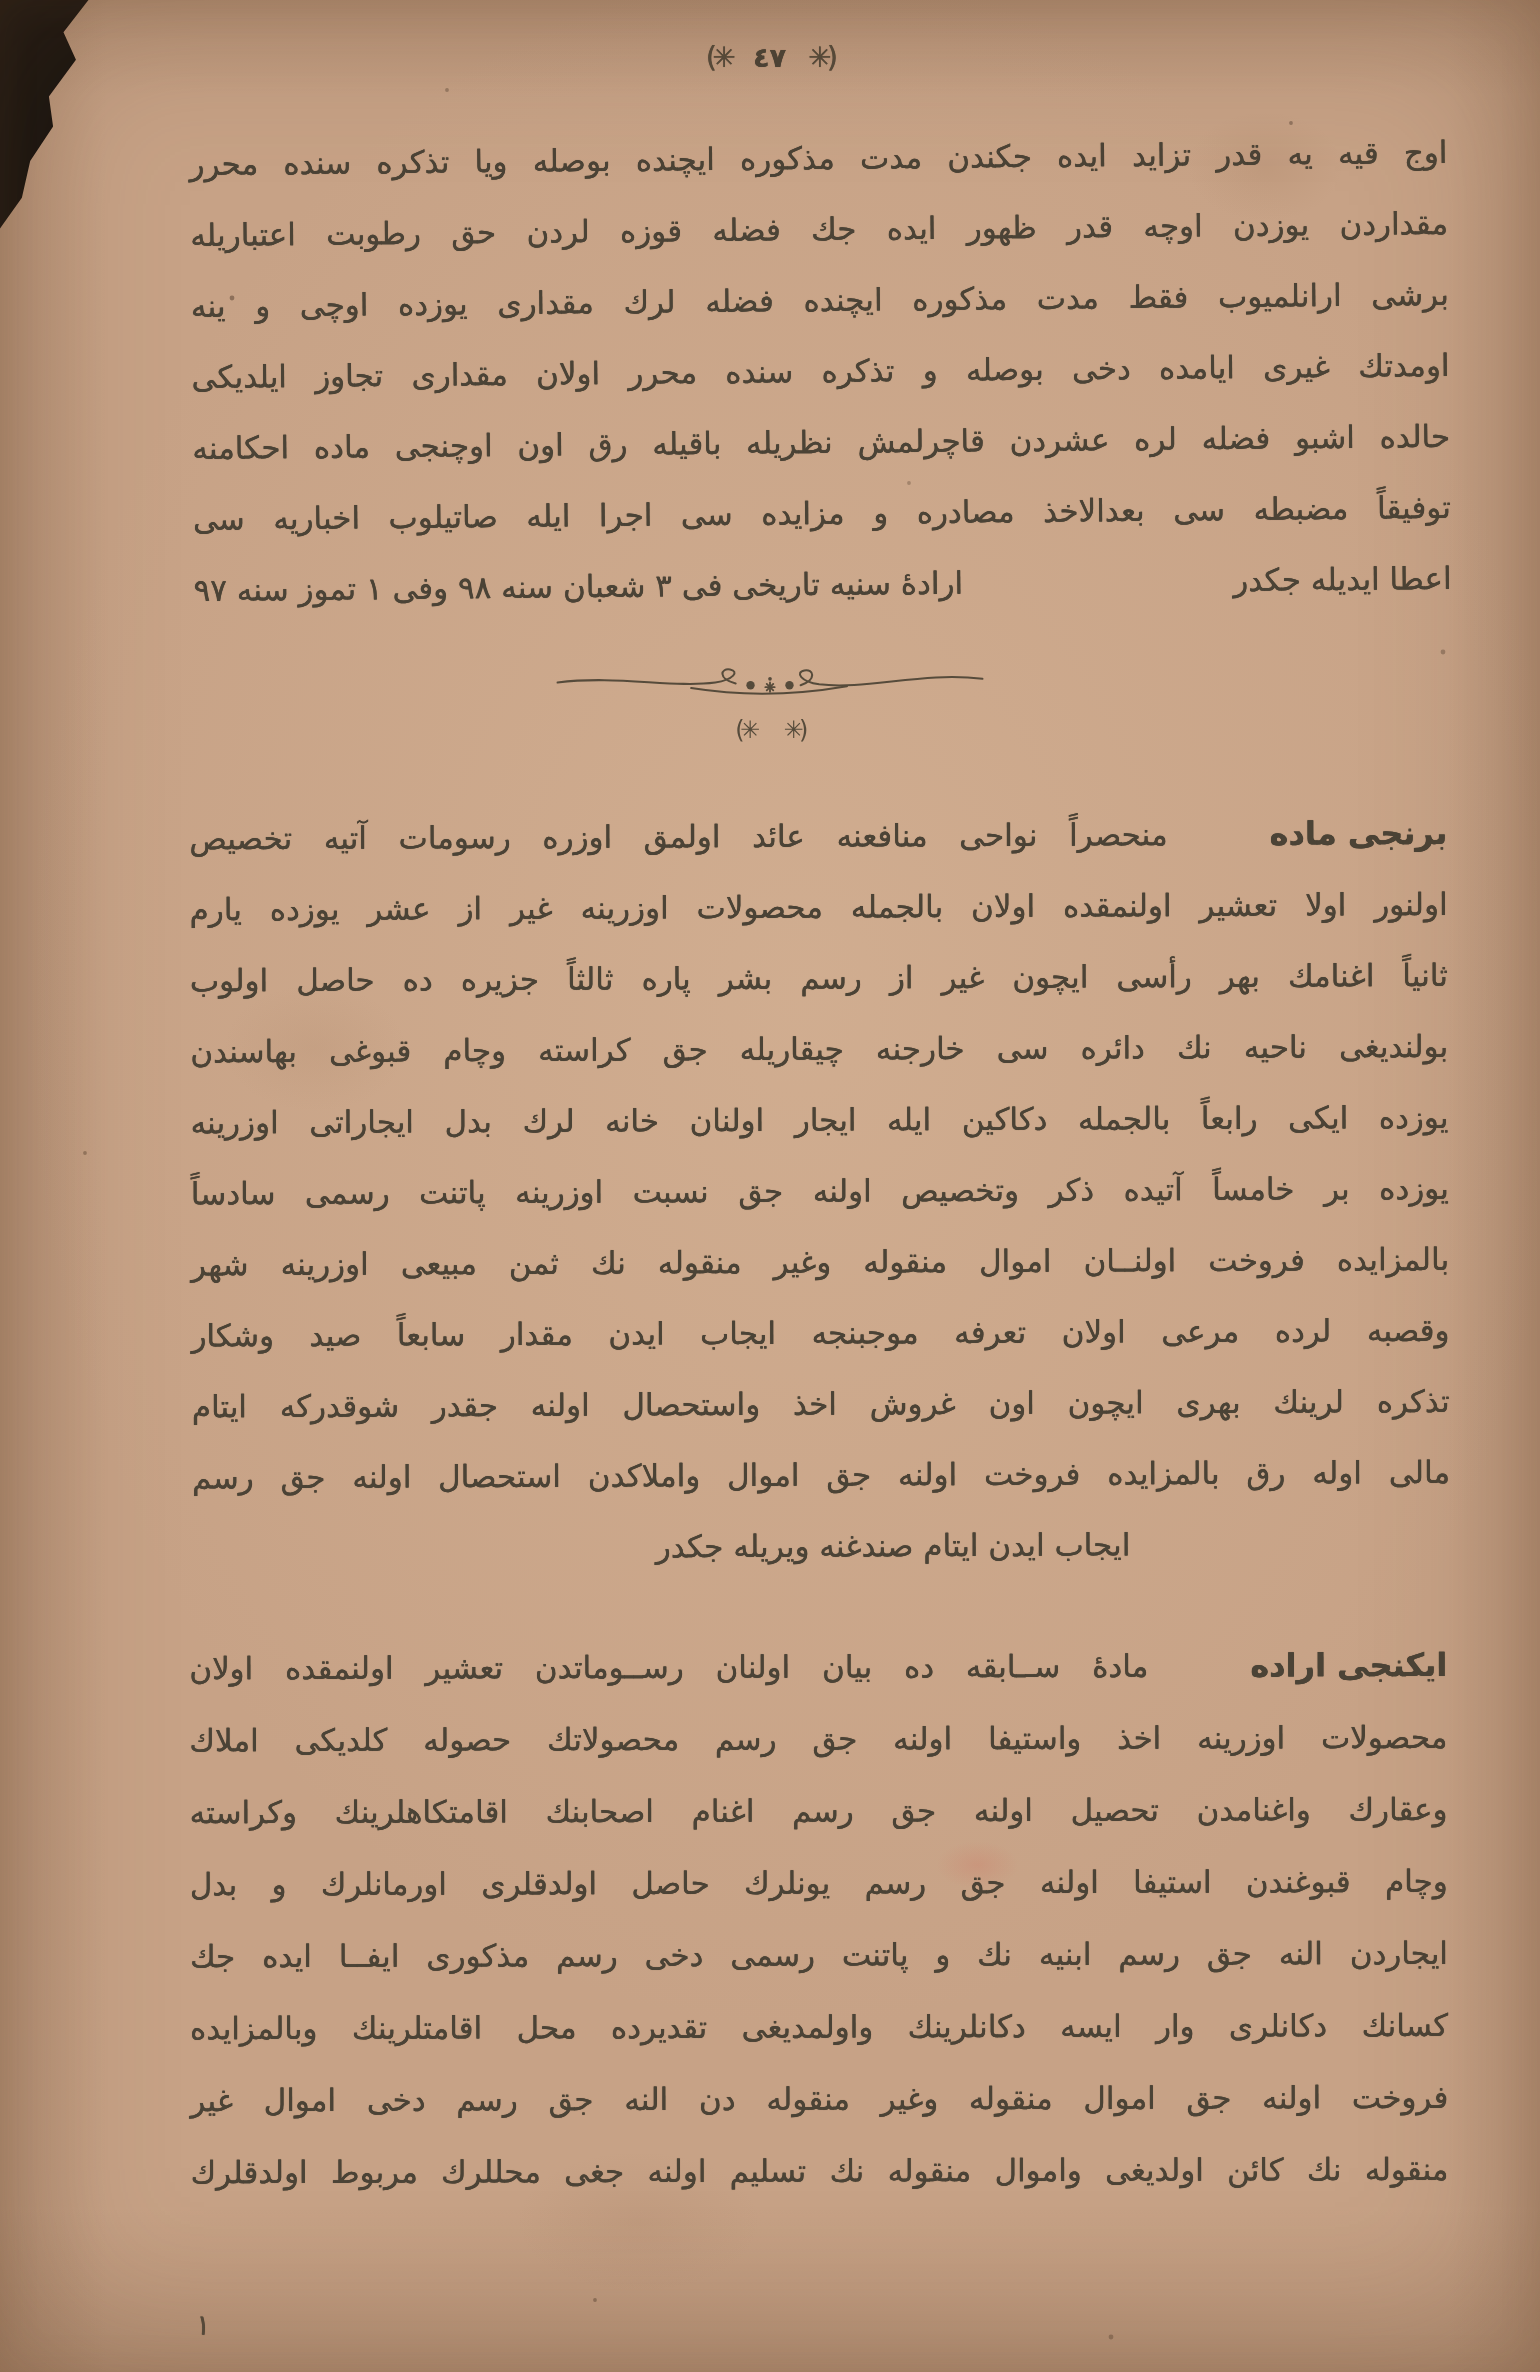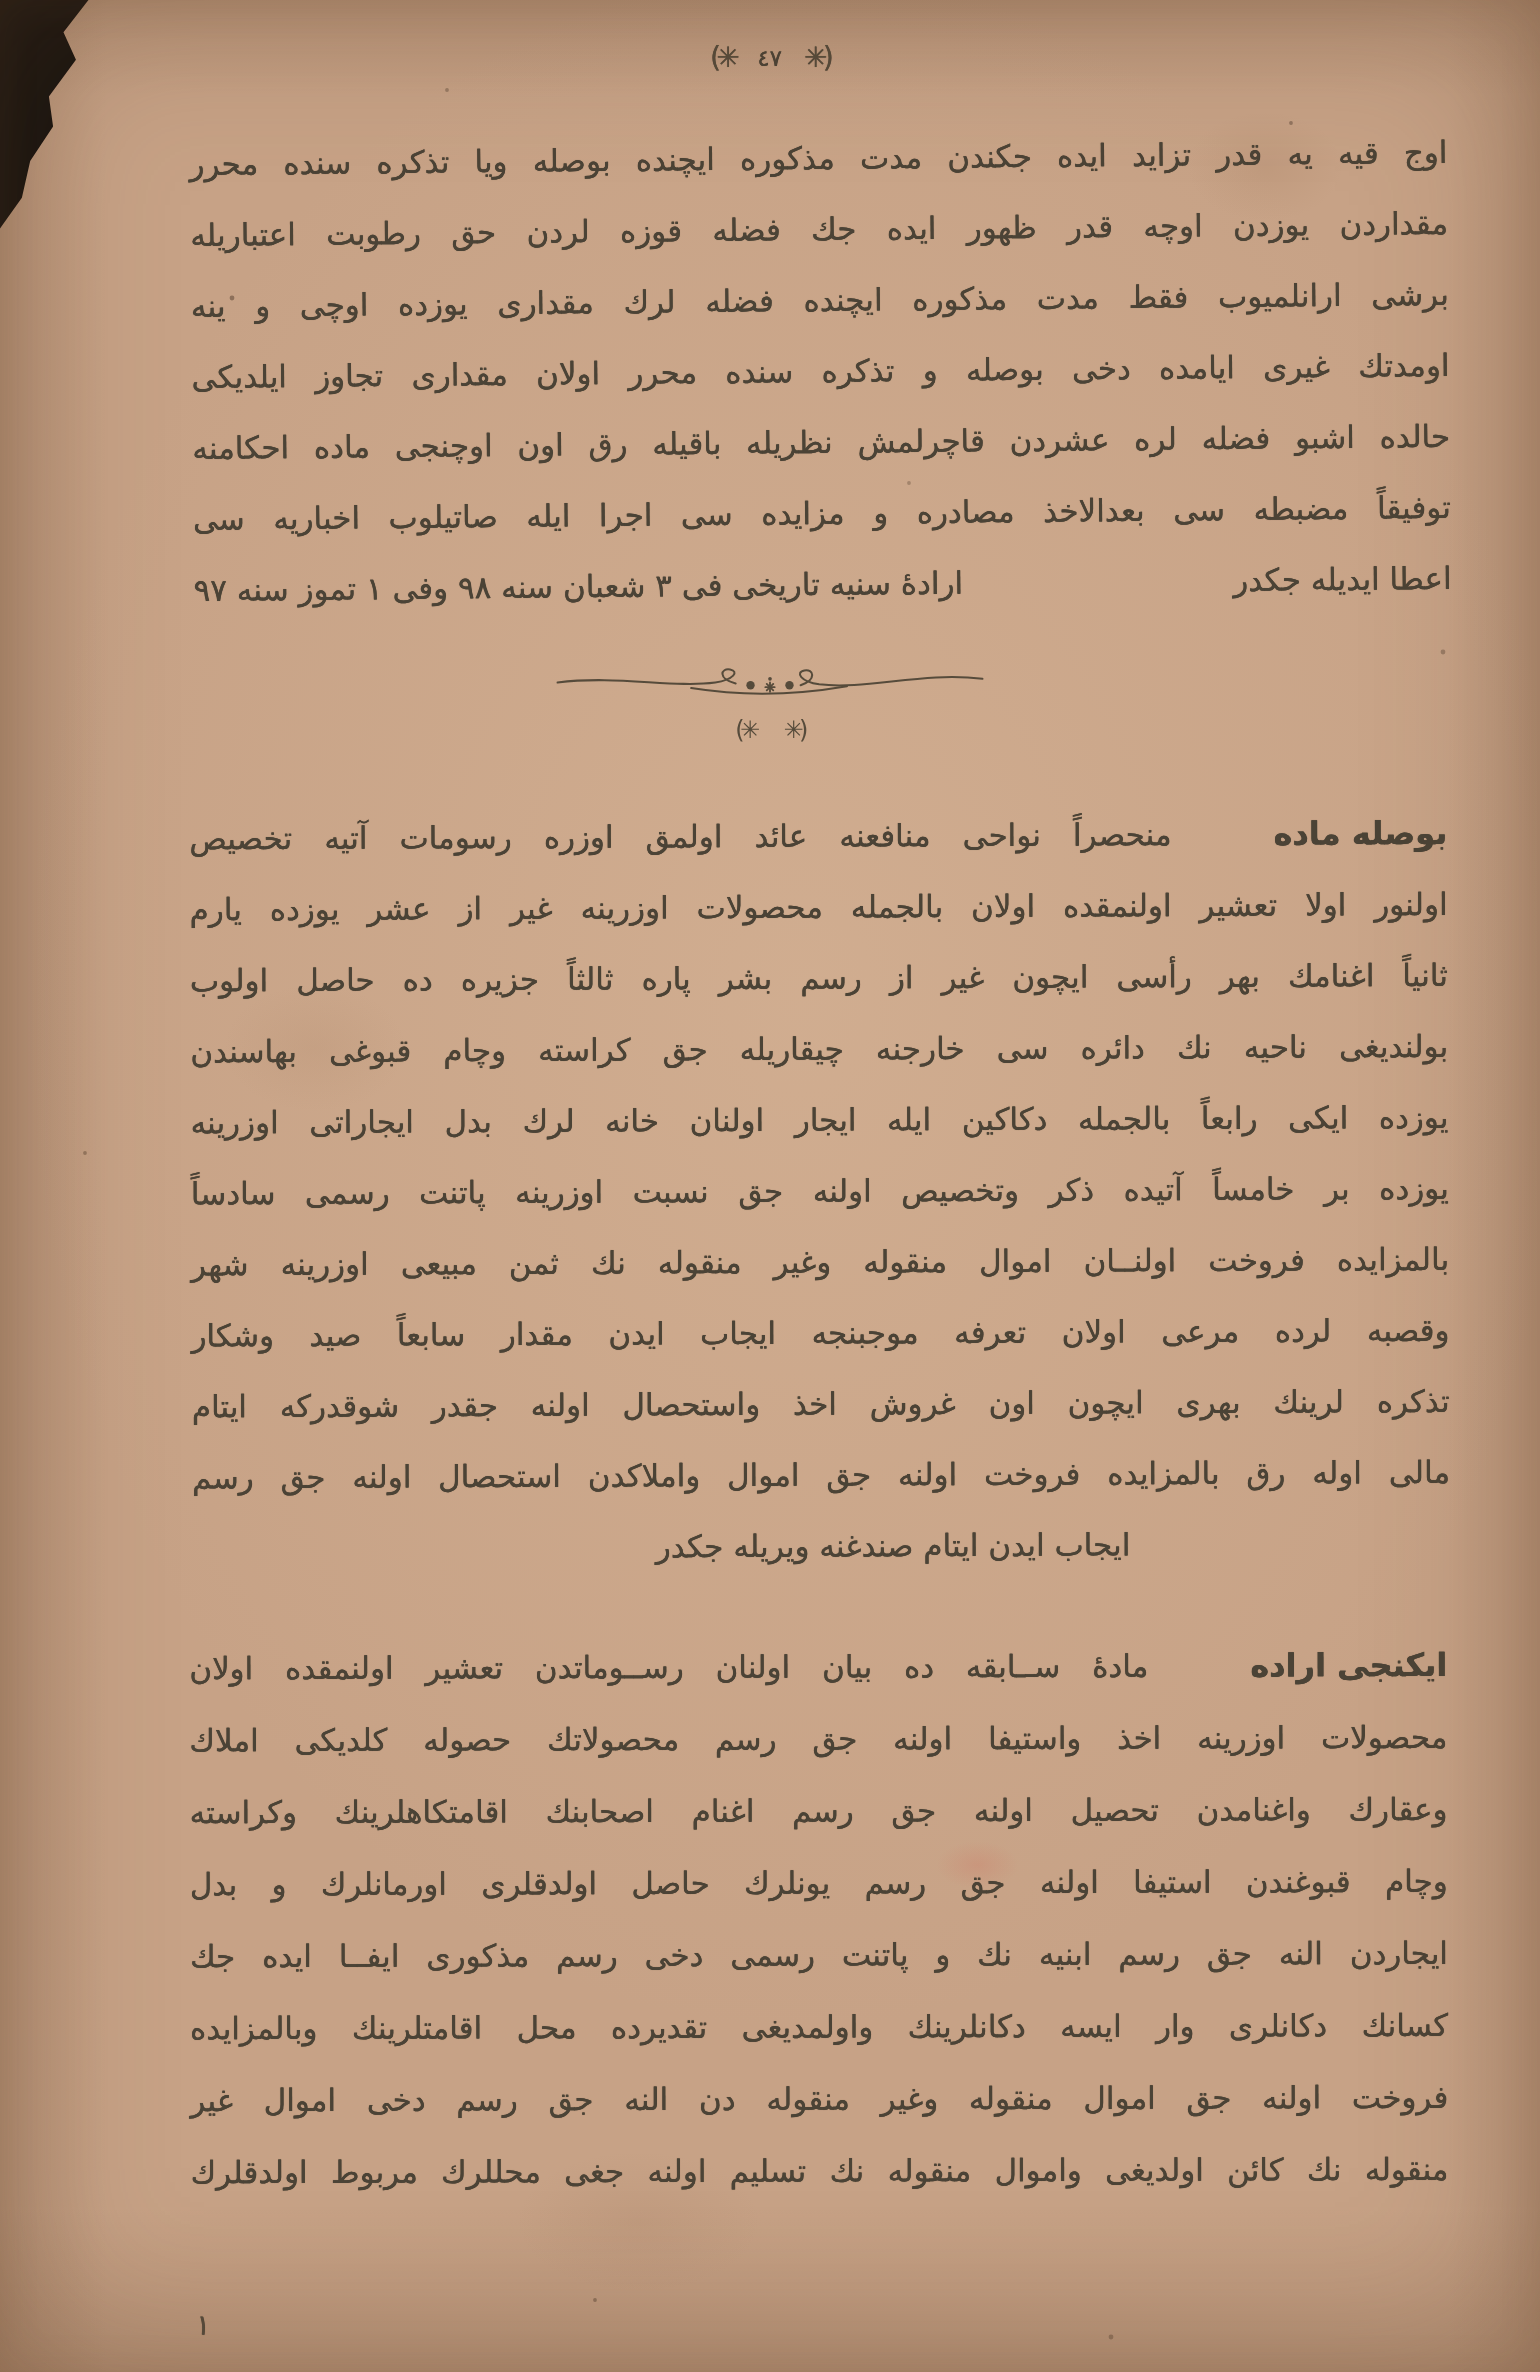--- a/index.html
+++ b/index.html
@@ -41,21 +41,21 @@
       909px 482px 0 0.9px rgba(70,52,38,.3),
       447px 89px 0 0.9px rgba(70,52,38,.35);
   }
   .ink{ text-shadow:0.3px 0 0 currentColor, 0 0 0.9px rgba(72,60,44,.45); }
   .header{
     position:absolute;top:41px;left:0;right:0;
     display:flex;justify-content:center;align-items:center;gap:22px;
     direction:ltr;
   }
   .header .orn{font-size:28px;letter-spacing:-4.6px;color:#564b3b;}
-  .page-number{font-size:23px;font-weight:normal;color:#4b4336;}
+  .page-number{font-size:27px;font-weight:bold;color:#4b4336;}
   .textblock{position:absolute;right:93px;left:190px;}
   .intro{top:117px;transform:rotate(-0.55deg);transform-origin:right top;}
   .line{
     height:71px;line-height:71px;font-size:31px;
     text-align:justify;text-align-last:justify;
     white-space:nowrap;overflow:visible;
   }
   .split-line{display:flex;justify-content:space-between;white-space:nowrap;}
   .split-line span{text-align:right;}
   .divider-wrap{position:absolute;top:660px;left:0;right:0;display:flex;justify-content:center;}
@@ -130,21 +130,21 @@
     </svg>
   </div>
 
   <div class="heading-row">
     <span class="heading-orn">(✳</span>
     <span class="heading-orn">✳)</span>
   </div>
 
   <div class="textblock article1 ink">
     <div class="line first-line">
-      <span class="article-label">بوصله ماده</span>
+      <span class="article-label">برنجی ماده</span>
       <span class="rest">منحصراً نواحی منافعنه عائد اولمق اوزره رسومات آتیه تخصیص</span>
     </div>
     <div class="line">اولنور اولا تعشیر اولنمقده اولان بالجمله محصولات اوزرینه غیر از عشر یوزده یارم</div>
     <div class="line">ثانیاً اغنامك بهر رأسی ایچون غیر از رسم بشر پاره ثالثاً جزیره ده حاصل اولوب</div>
     <div class="line">بولندیغی ناحیه نك دائره سی خارجنه چیقاریله جق کراسته وچام قبوغی بهاسندن</div>
     <div class="line">یوزده ایکی رابعاً بالجمله دکاکین ایله ایجار اولنان خانه لرك بدل ایجاراتی اوزرینه</div>
     <div class="line">یوزده بر خامساً آتیده ذکر وتخصیص اولنه جق نسبت اوزرینه پاتنت رسمی سادساً</div>
     <div class="line">بالمزایده فروخت اولنــان اموال منقوله وغیر منقوله نك ثمن مبیعی اوزرینه شهر</div>
     <div class="line">وقصبه لرده مرعی اولان تعرفه موجبنجه ایجاب ایدن مقدار سابعاً صید وشکار</div>
     <div class="line">تذکره لرینك بهری ایچون اون غروش اخذ واستحصال اولنه جقدر شوقدرکه ایتام</div>

